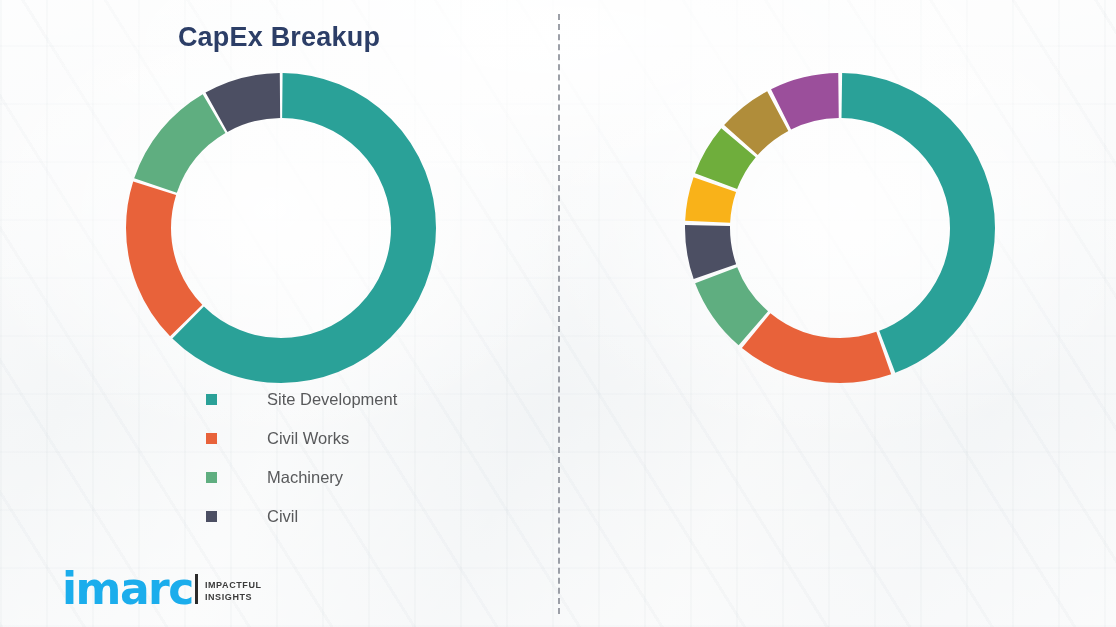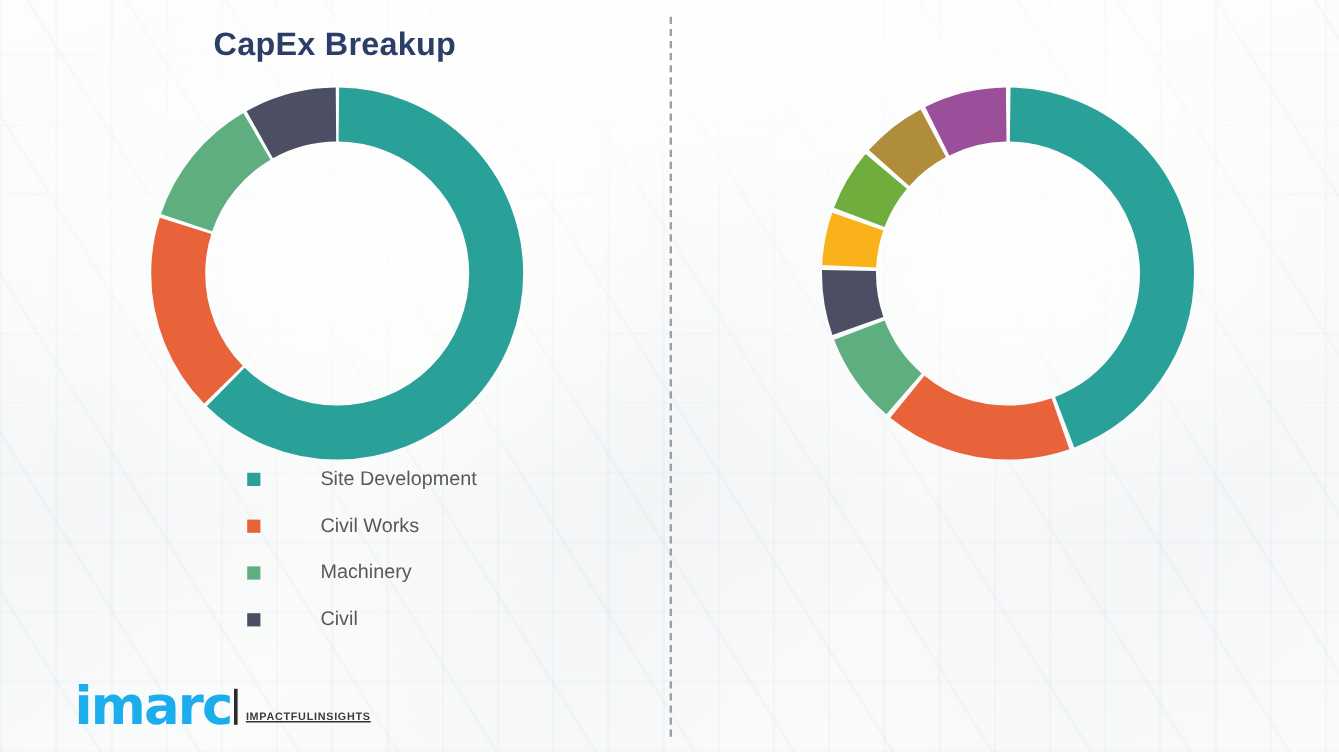--- a/index.html
+++ b/index.html
@@ -127,23 +127,22 @@
     font-family: "DejaVu Sans", sans-serif;
   }
   .logo-bar {
     width: 3px;
     height: 30px;
     background: #2b2b2b;
     margin: 0 7px 5px 2px;
   }
   .logo-tag {
     display: flex;
-    flex-direction: row;
+    flex-direction: column;
     margin-bottom: 6px;
-    text-decoration: underline;
   }
   .logo-tag span {
     font-size: 9px;
     font-weight: bold;
     color: #3b3b3b;
     letter-spacing: 0.6px;
     line-height: 1.35;
   }
 </style>
 </head>

